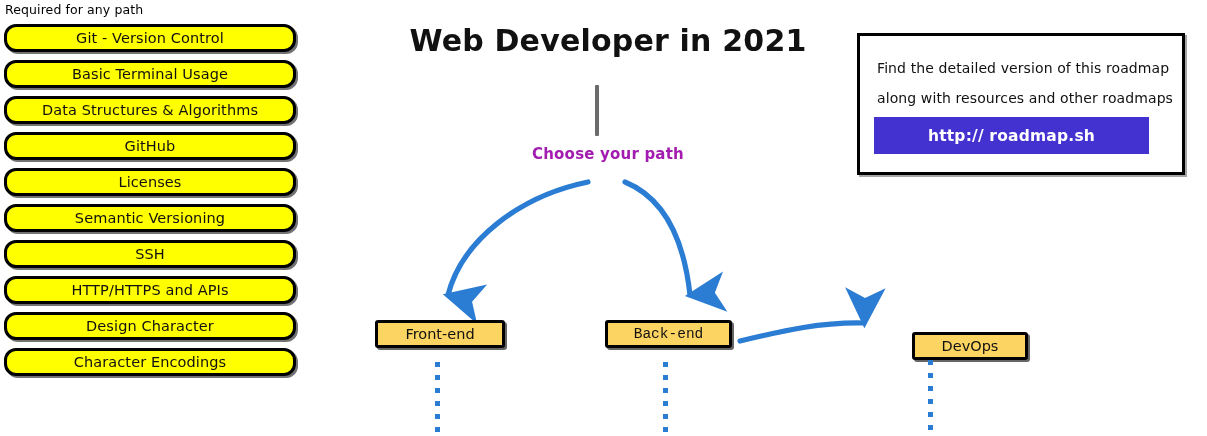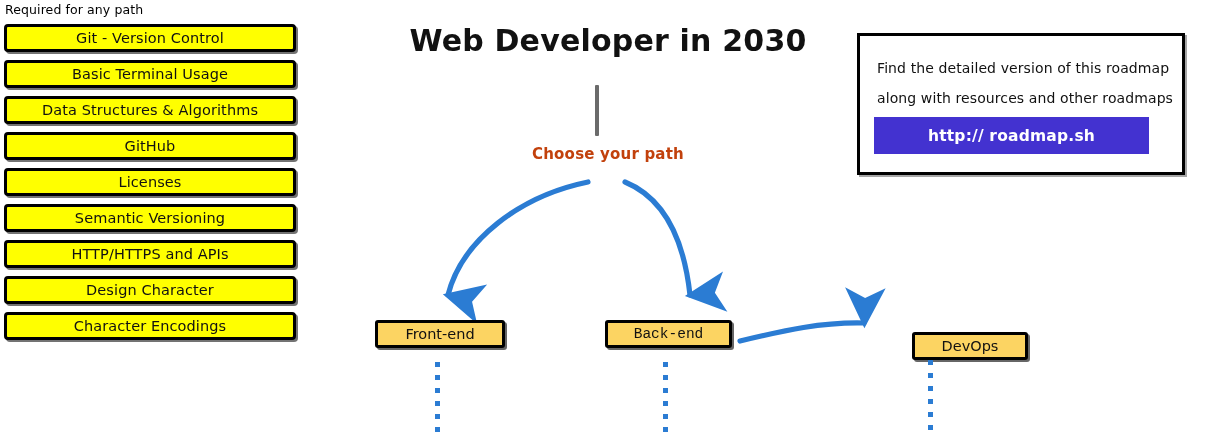--- a/index.html
+++ b/index.html
@@ -33,21 +33,21 @@
   }
   #required-list {
     margin-top: 7px;
   }
   .req-box {
     position: relative;
     height: 22px;
     margin-bottom: 8px;
     background: #ffff00;
     border: 3px solid #000000;
-    border-radius: 4px;
+    border-radius: 12px;
     box-shadow: 2px 2px 0 rgba(0,0,0,0.55);
     display: flex;
     align-items: center;
     justify-content: center;
     box-sizing: content-box;
   }
   .req-box .req-label {
     font-size: 14.5px;
     color: #111111;
     line-height: 1;
@@ -81,21 +81,21 @@
     border-radius: 1px;
   }
   #choose-path {
     position: absolute;
     left: 508px;
     top: 145px;
     width: 200px;
     text-align: center;
     font-size: 15px;
     font-weight: bold;
-    color: #c2410c;
+    color: #a21caf;
     letter-spacing: 0.2px;
     white-space: nowrap;
   }
 
   
   #flow-arrows {
     position: absolute;
     left: 0;
     top: 0;
     width: 1207px;
@@ -203,33 +203,36 @@
     <div class="req-box">
       <span class="req-label">GitHub</span>
     </div>
     <div class="req-box">
       <span class="req-label">Licenses</span>
     </div>
     <div class="req-box">
       <span class="req-label">Semantic Versioning</span>
     </div>
     <div class="req-box">
+      <span class="req-label">SSH</span>
+    </div>
+    <div class="req-box">
       <span class="req-label">HTTP/HTTPS and APIs</span>
     </div>
     <div class="req-box">
       <span class="req-label">Design Character</span>
     </div>
     <div class="req-box">
       <span class="req-label">Character Encodings</span>
     </div>
   </div>
 </div>
 
 <div id="title-block">
-  <div id="page-title">Web Developer in 2030</div>
+  <div id="page-title">Web Developer in 2021</div>
 </div>
 <div id="title-stem"></div>
 <div id="choose-path">Choose your path</div>
 
 <svg id="flow-arrows" viewBox="0 0 1207 436" xmlns="http://www.w3.org/2000/svg">
   <defs>
     <marker id="ah-down-left" markerWidth="9" markerHeight="9" refX="4.2" refY="7.4" orient="auto">
       <path d="M0.4,0.6 L4.3,8.4 L8.2,0.6 L4.3,2.6 Z" fill="#2b7cd3"></path>
     </marker>
     <marker id="ah-down-right" markerWidth="9" markerHeight="9" refX="4.2" refY="7.4" orient="auto">

